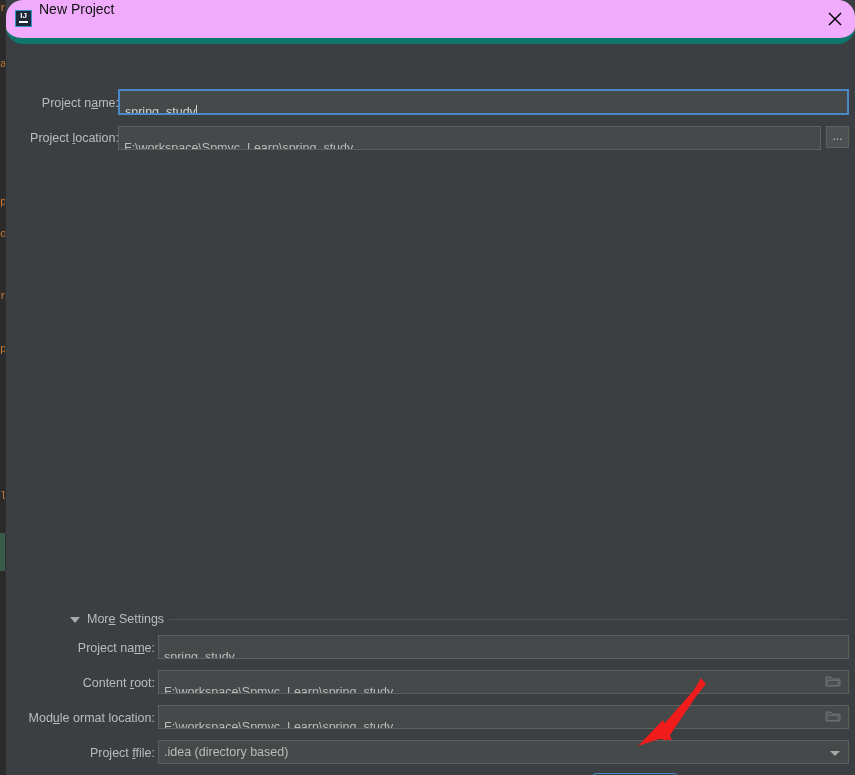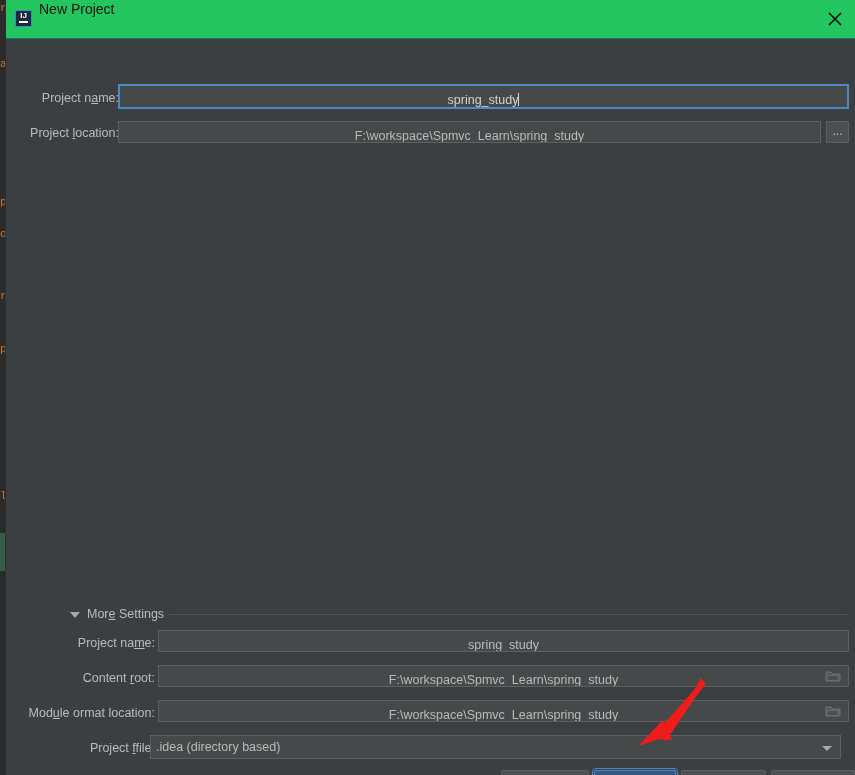--- a/index.html
+++ b/index.html
@@ -47,22 +47,23 @@
     width: 849px;
     height: 775px;
     background: #3c3f41;
     box-shadow: 0 0 0 1px #2c2e30;
   }
 
   
   #titlebar {
     position: relative;
     height: 38px;
-    background: #22c55e;
-    border-bottom: 1px solid #0f766e;
+    background: #f0abfc;
+    border-bottom: 6px solid #0f766e;
+    border-radius: 17px;
   }
   #ij-icon {
     position: absolute;
     left: 9px; top: 10px;
     width: 17px; height: 17px;
     background: #1d2a3a;
     border: 1px solid #3592c4;
     box-sizing: border-box;
   }
   #ij-icon .ij-letters {
@@ -115,25 +116,24 @@
   }
   .field-label u { text-decoration: underline; }
 
   .text-field {
     position: absolute;
     box-sizing: border-box;
     background: #45494a;
     border: 1px solid #5e6060;
     color: #bbbbbb;
     font-size: 12.5px;
-    padding: 4px 5px;
+    padding: 11px 5px;
     line-height: 20px;
     white-space: nowrap;
     overflow: hidden;
-    text-align: center;
   }
   .text-field.focused {
     border: 2px solid #4a88c7;
     background: #45494a;
     color: #d2d2d2;
   }
   .caret {
     display: inline-block;
     width: 1px;
     height: 13px;
@@ -330,21 +330,21 @@
     <div class="folder-icon" style="left:819px; top:665px;">
       <svg width="16" height="13" viewBox="0 0 16 13" aria-hidden="true">
         <path d="M1 2 h5 l1.6 2 H15 v7 H1 Z" fill="#55595b" stroke="#6e7375" stroke-width="1"></path>
         <path d="M3 5.5 h11 l-1.6 5 H1.4 Z" fill="#4a4e50" stroke="#6e7375" stroke-width="0.8"></path>
       </svg>
     </div>
 
     <div class="field-label" style="left:10px; top:701px; width:139px;">
       <span>Project </span><u>f</u><span>file:</span>
     </div>
-    <div class="combo" style="left:144px; top:696px; width:691px; height:24px; line-height:22px;">
+    <div class="combo" style="left:152px; top:696px; width:691px; height:24px; line-height:22px;">
       <span>.idea (directory based)</span>
       <span class="combo-arrow"></span>
     </div>
 
     <div class="dlg-button" style="left:495px; top:731px; width:88px;">
       <span></span>
     </div>
     <div class="dlg-button primary" style="left:588px; top:731px; width:82px;">
       <span></span>
     </div>

